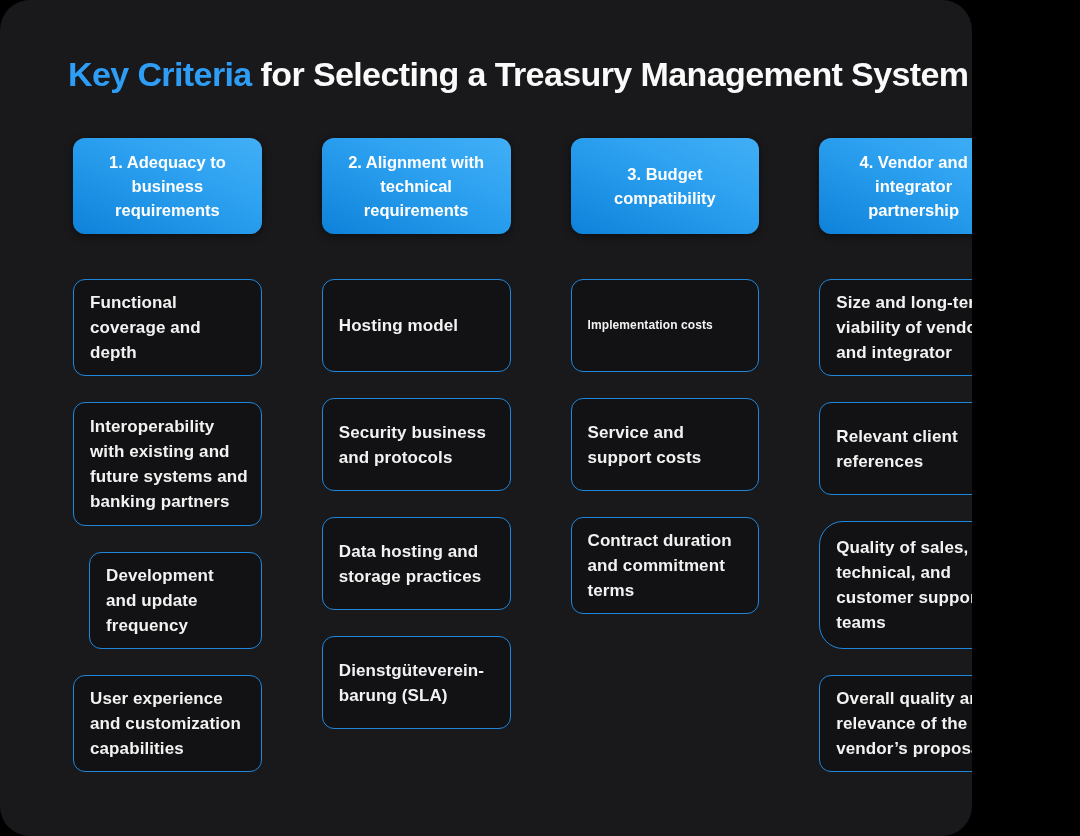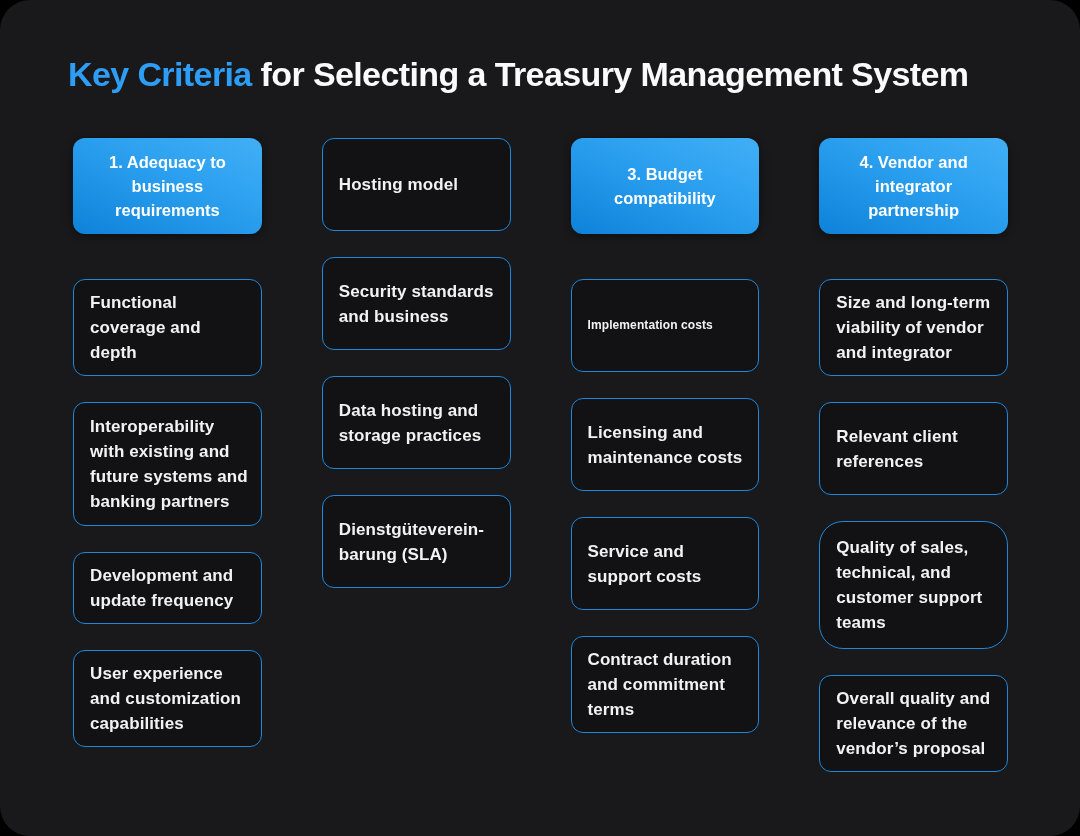--- a/index.html
+++ b/index.html
@@ -1,21 +1,21 @@
 <!DOCTYPE html>
 <html><head>
 <meta charset="utf-8">
 <style>
   * { margin: 0; padding: 0; box-sizing: border-box; }
   html, body { background: #000; width: 1080px; height: 836px; overflow: hidden; }
   body { font-family: "Liberation Sans", sans-serif; }
 
   .canvas {
     position: relative;
-    width: 1080px;
+    width: 972px;
     height: 836px;
     background: #19191b;
     border-radius: 30px;
     overflow: hidden;
   }
 
   .title {
     position: absolute;
     left: 68px;
     top: 55px;
@@ -65,21 +65,21 @@
     font-size: 17px;
     font-weight: 700;
     line-height: 25px;
     letter-spacing: 0.1px;
     display: flex;
     align-items: center;
     padding: 10px 12px 10px 16px;
   }
   .card.hA { min-height: 93px; }
   .card.hB { min-height: 124px; }
-  .card.hC { min-height: 70px; }
+  .card.hC { min-height: 70px; margin-left: 16px; }
   .card.hD { min-height: 128px; border-radius: 24px; }
   .card.lg { font-size: 12px; line-height: 29px; }
 </style>
 </head>
 <body>
 
 <div class="canvas">
 
   <h1 class="title">
     <span class="hl">Key Criteria</span><span> for Selecting a Treasury Management System</span>
@@ -91,33 +91,33 @@
       <div class="head-card">1. Adequacy to business requirements</div>
       <div class="cards">
         <div class="card hA">Functional coverage and depth</div>
         <div class="card hB">Interoperability with existing and future systems and banking partners</div>
         <div class="card hC">Development and update frequency</div>
         <div class="card hA">User experience and customization capabilities</div>
       </div>
     </div>
 
     <div class="col">
+      <div class="head-card">2. Alignment with technical requirements</div>
       <div class="cards">
         <div class="card hA">Hosting model</div>
-        <div class="card hA">Security standards and business</div>
+        <div class="card hA">Security business and protocols</div>
         <div class="card hA">Data hosting and storage practices</div>
         <div class="card hA">Dienstgüteverein-barung (SLA)</div>
       </div>
     </div>
 
     <div class="col">
       <div class="head-card">3. Budget compatibility</div>
       <div class="cards">
         <div class="card hA lg">Implementation costs</div>
-        <div class="card hA">Licensing and maintenance costs</div>
         <div class="card hA">Service and support costs</div>
         <div class="card hA">Contract duration and commitment terms</div>
       </div>
     </div>
 
     <div class="col">
       <div class="head-card">4. Vendor and integrator partnership</div>
       <div class="cards">
         <div class="card hA">Size and long-term viability of vendor and integrator</div>
         <div class="card hA">Relevant client references</div>

